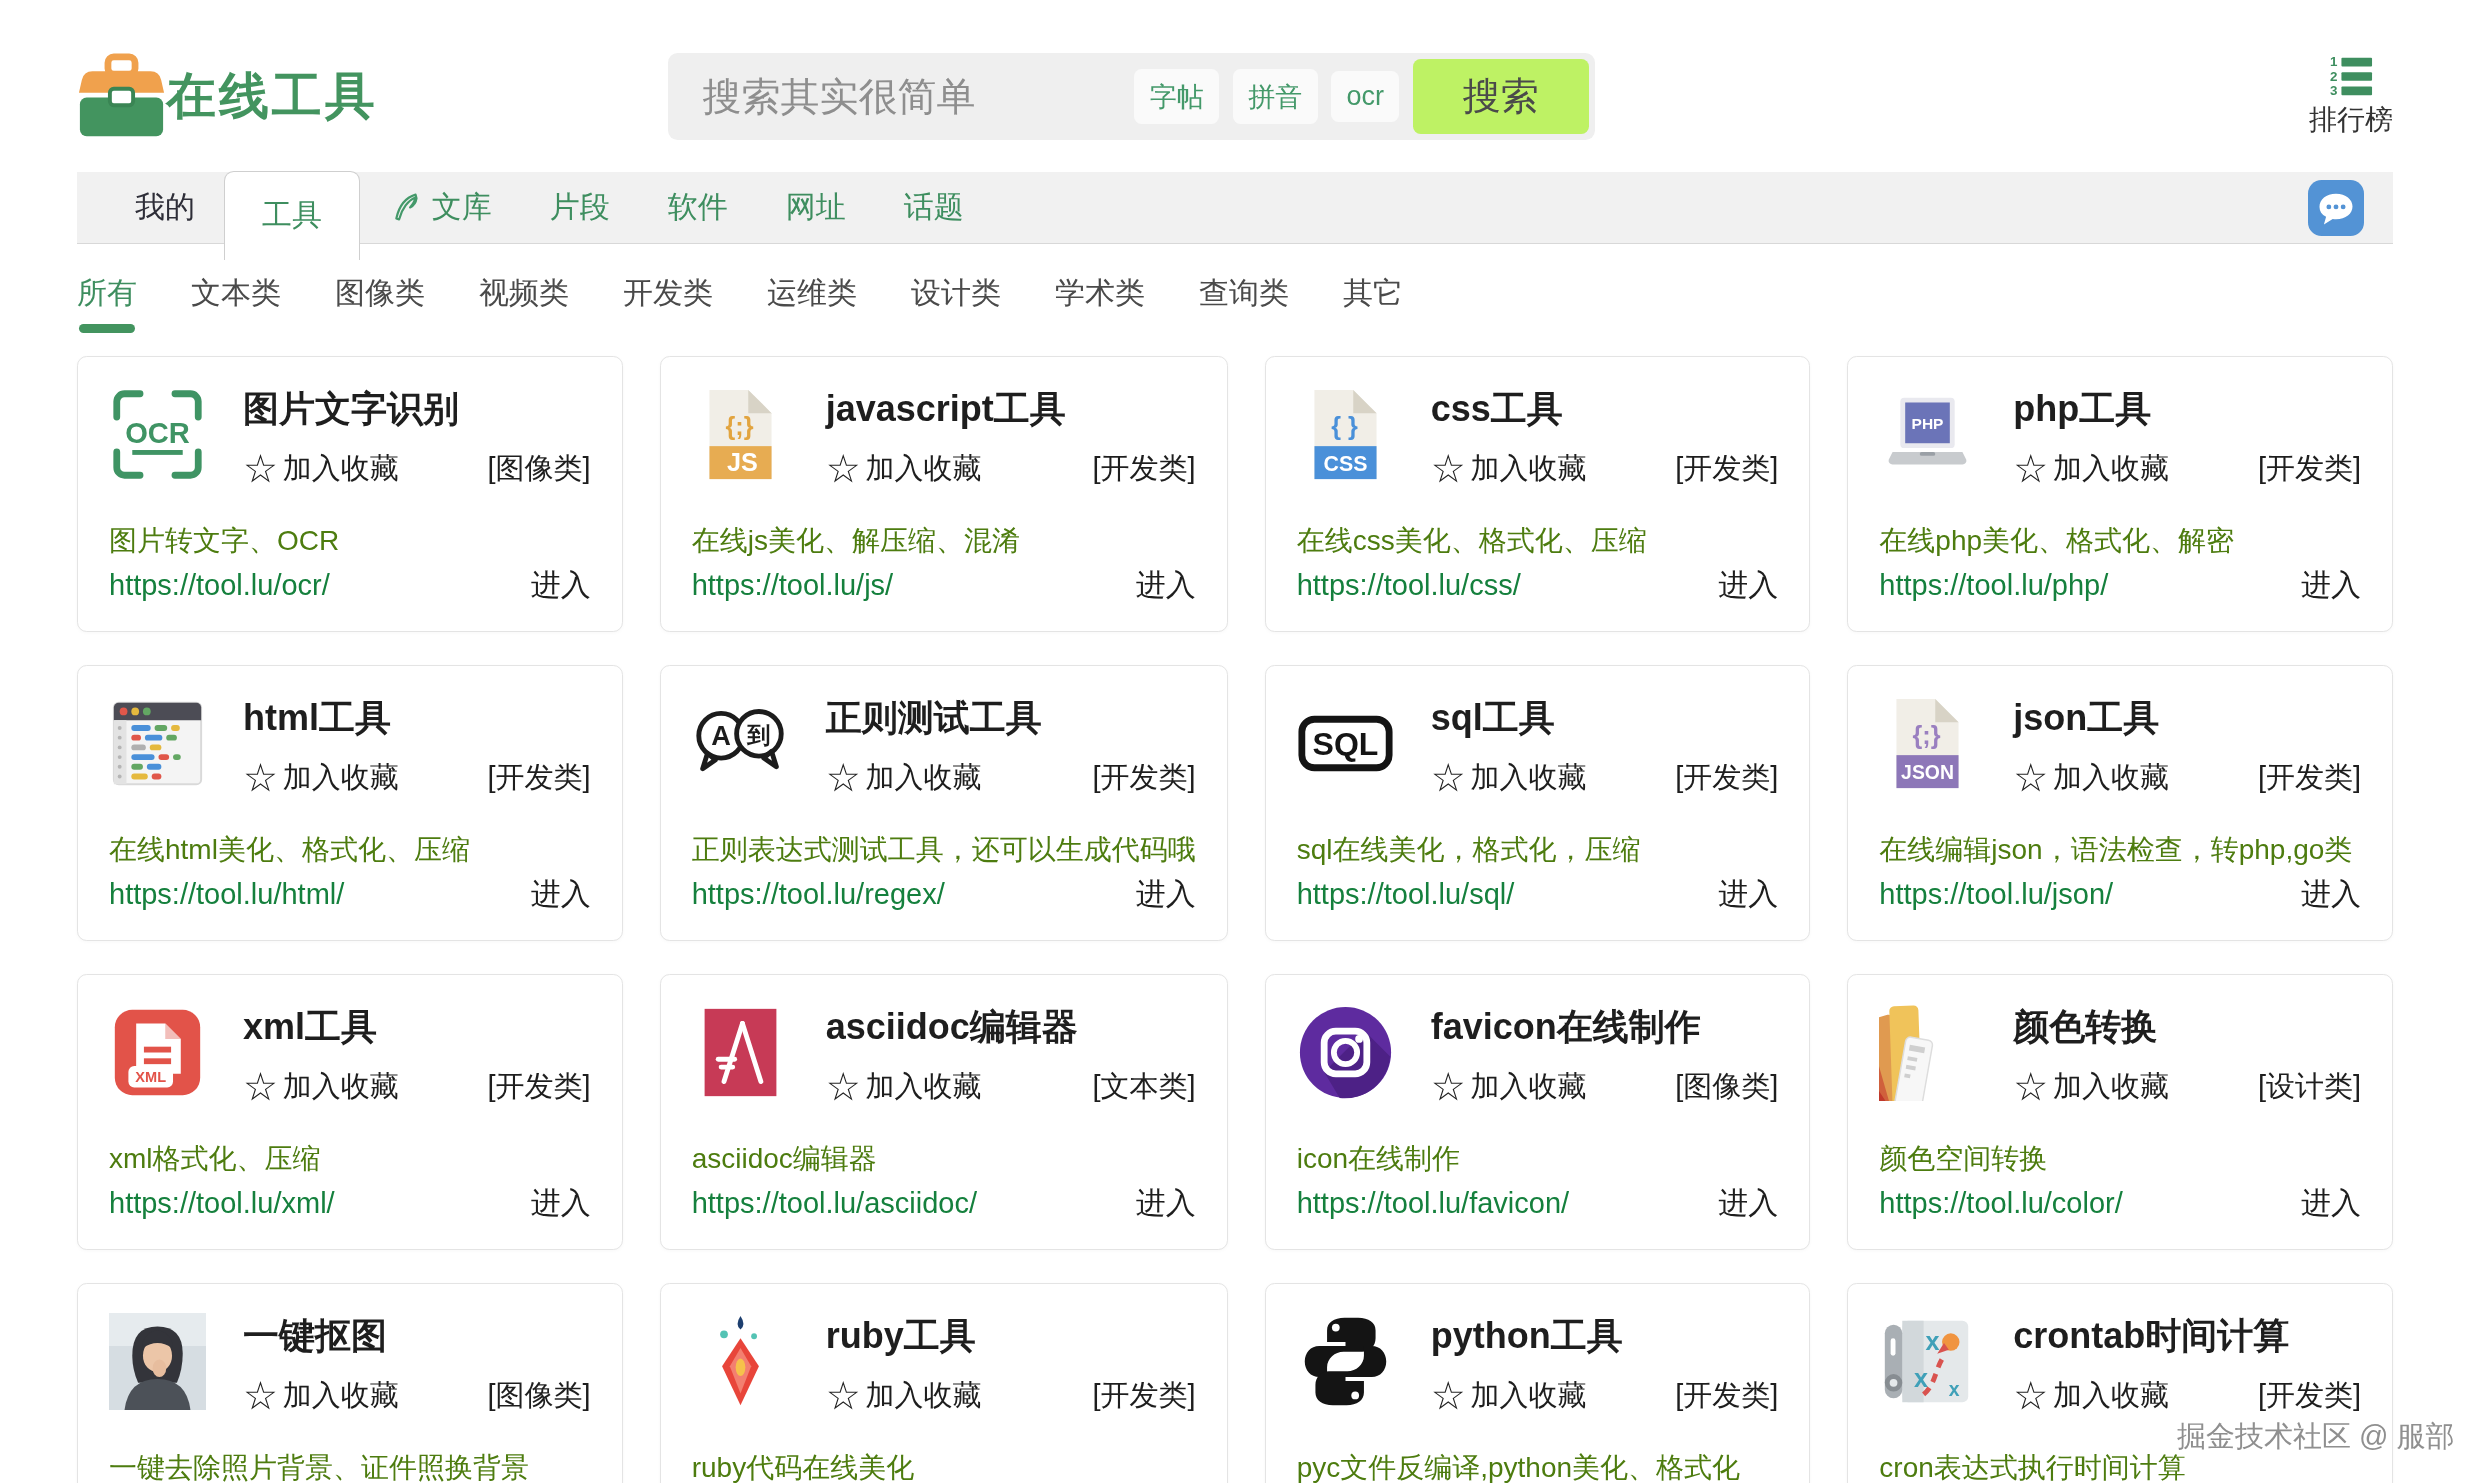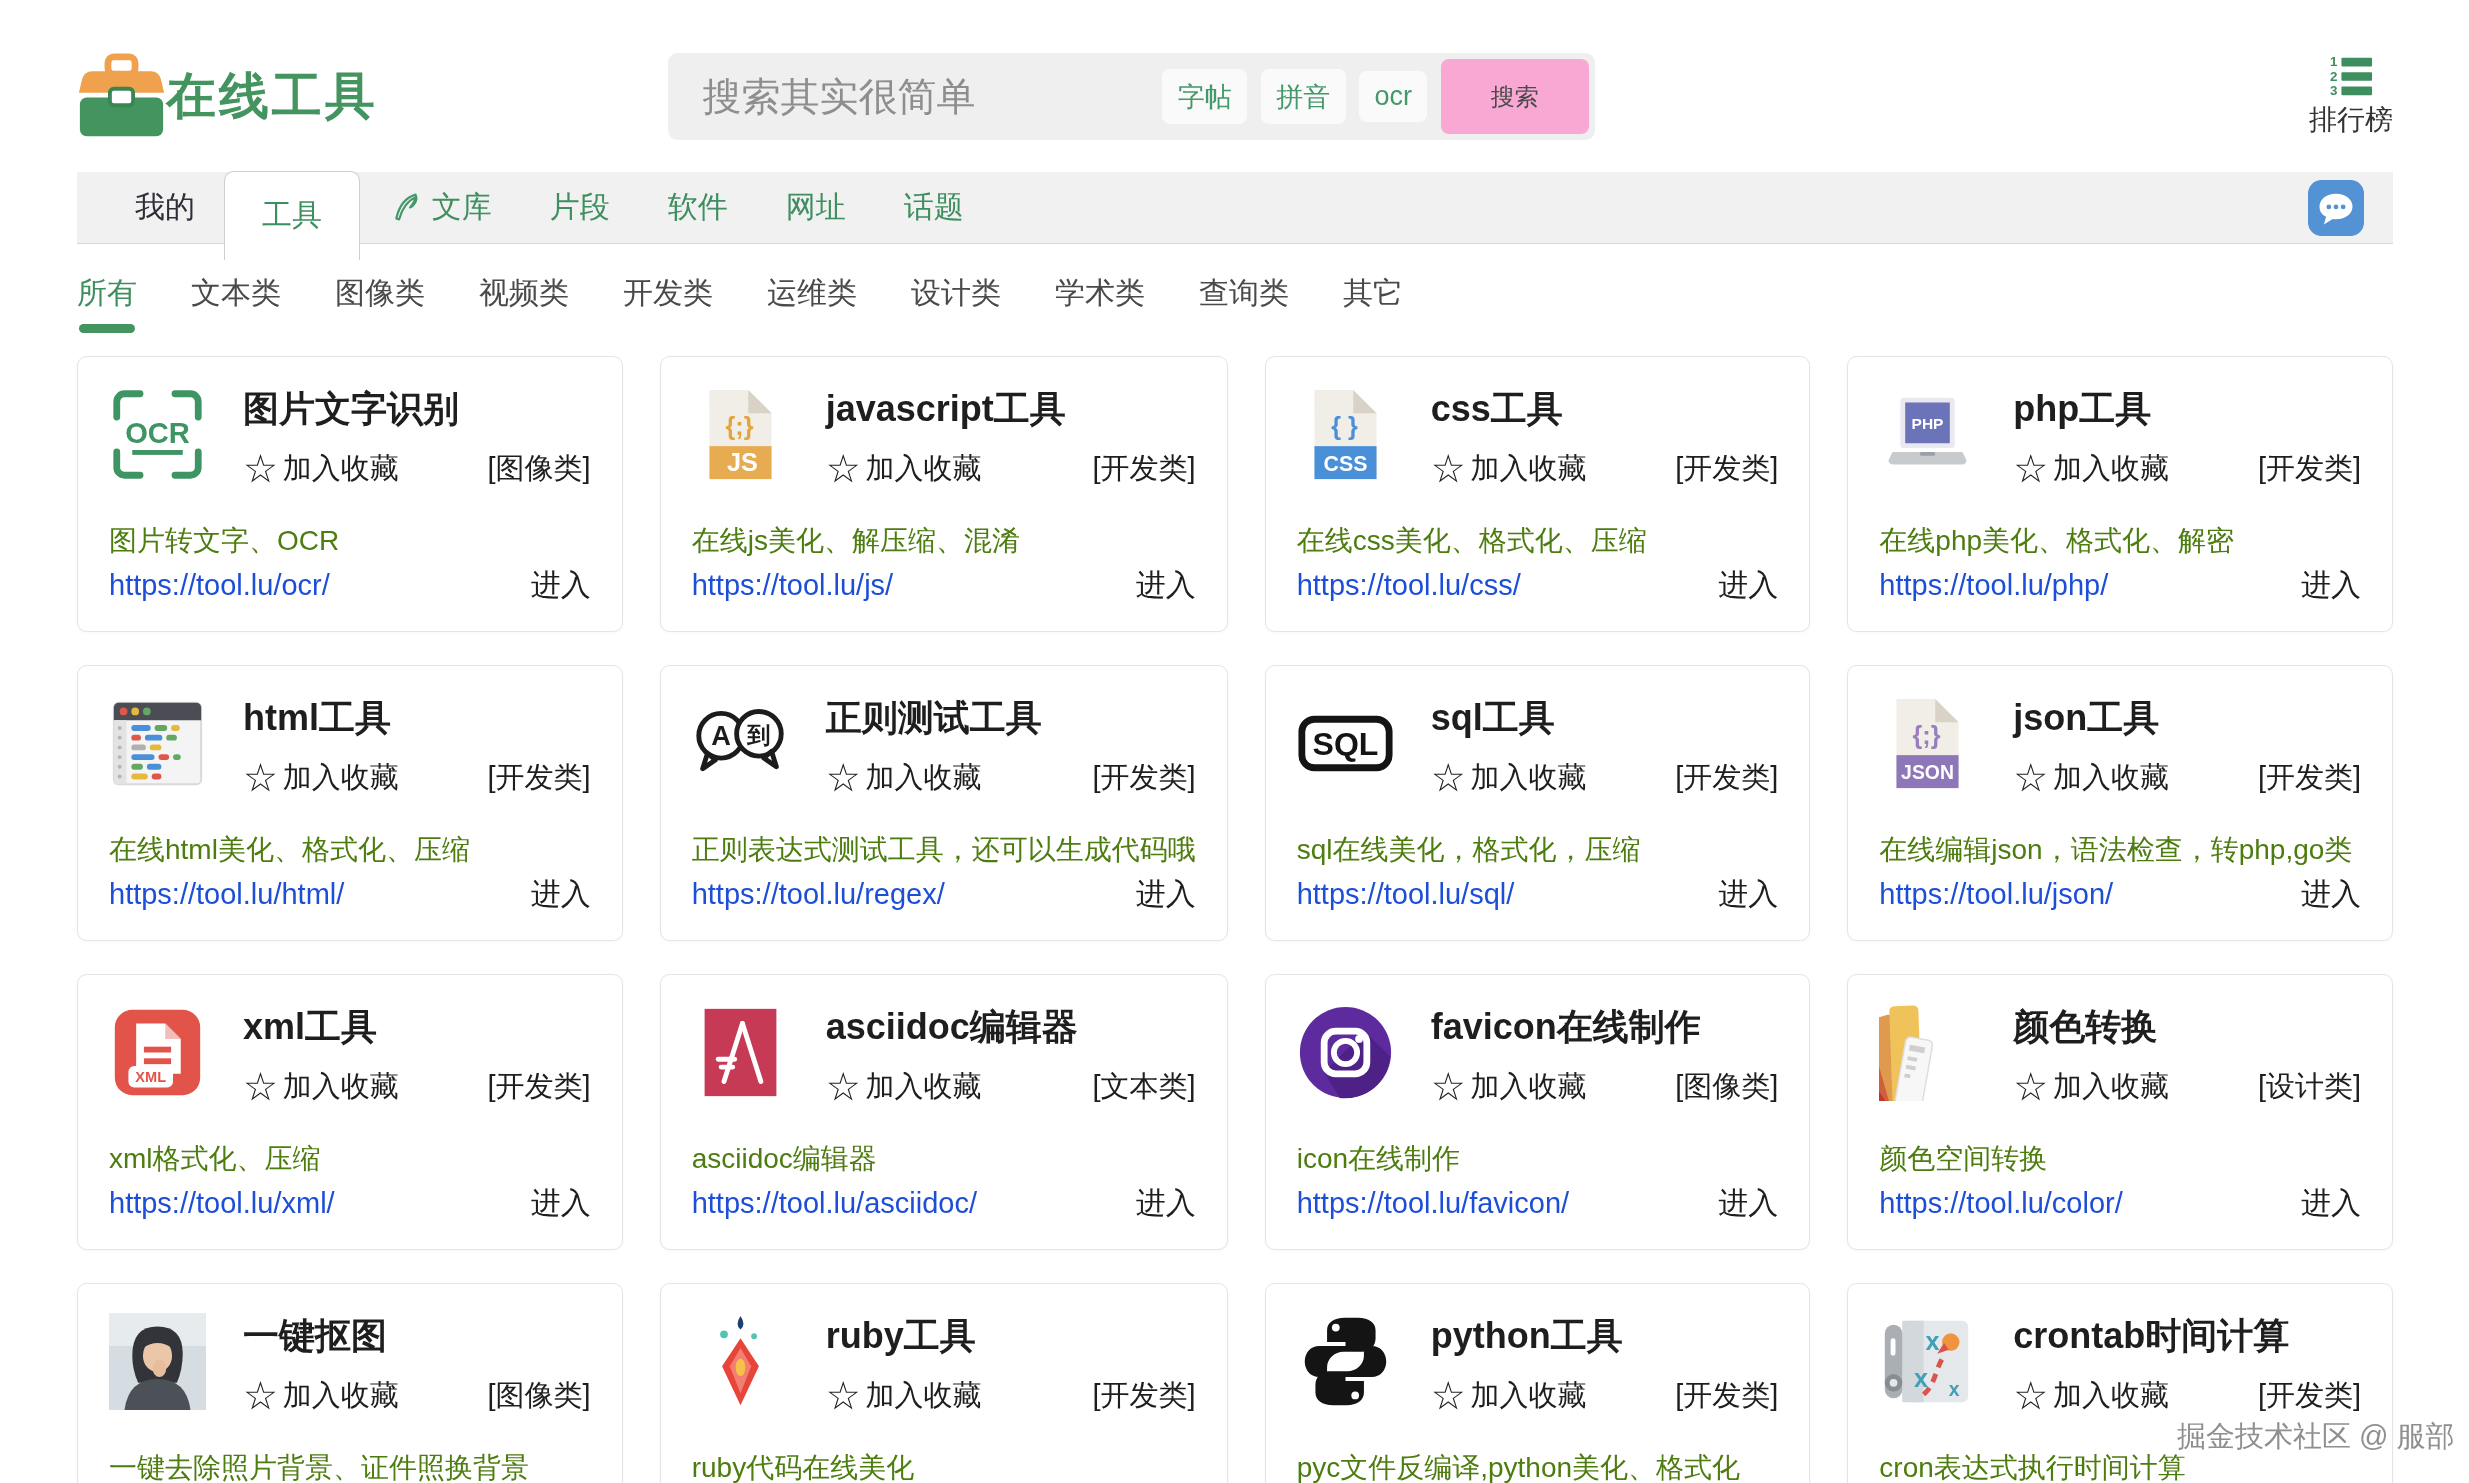--- a/index.html
+++ b/index.html
@@ -9,21 +9,21 @@
   .header{display:flex;align-items:center;padding:50px 77px 0;height:93px}
   .brand{display:flex;align-items:center;cursor:pointer}
   .logo-icon svg{width:89px;height:89px;display:block}
   .brand-title{font-size:50px;font-weight:bold;color:#43945f;letter-spacing:2.9px}
   .search-bar{margin-left:290px;width:927px;height:87px;background:#efefef;border-radius:9.7px;
               display:flex;align-items:center;padding:0 5.8px 0 33px;box-sizing:border-box}
   .search-input{flex:1;background:transparent;border:none;outline:none;font-size:39px;color:#444;min-width:0;font-family:inherit}
   .search-input::placeholder{color:#8e8e8e}
   .search-tags{display:flex;align-items:center}
   .stag{background:#fafafa;color:#44996a;font-size:27px;padding:9.7px 15.4px;border-radius:7.7px;margin-right:13.5px;cursor:pointer;white-space:nowrap}
-  .search-btn{border:none;background:#f9a8d4;border-radius:7.7px;height:75px;padding:0 50px;font-size:24px;color:#4a4a4a;font-family:Liberation Serif, serif;cursor:pointer}
+  .search-btn{border:none;background:#bef264;border-radius:7.7px;height:75px;padding:0 50px;font-size:38px;color:#4a4a4a;font-family:Liberation Serif, serif;cursor:pointer}
   .ranking{margin-left:auto;display:flex;flex-direction:column;align-items:center;gap:3.9px;cursor:pointer}
   .ranking-icon svg{width:44px;height:44px;display:block}
   .ranking-label{font-size:28px;color:#333}
   
   .tabbar{margin:29px 77px 0;height:71px;background:#f1f1f1;border-bottom:1.9px solid #d8d8d8;
           display:flex;align-items:center;padding:0 29px;position:relative}
   .tabs-wrap{display:flex;align-items:center;height:100%;flex:1}
   .tab{display:flex;align-items:center;gap:9.7px;padding:0 29px;font-size:30px;color:#3e8e5f;height:100%;cursor:pointer;white-space:nowrap}
   .tab.dark{color:#2e2e38}
   .tab.active{background:#fff;border:1.9px solid #cfcfcf;border-bottom:none;border-radius:9.7px 9.7px 0 0;
@@ -48,21 +48,21 @@
   .card-head-right{flex:1;min-width:0;padding-top:1.9px}
   .card-title{font-size:36px;font-weight:bold;color:#1e1e1e;line-height:1.15;cursor:pointer;white-space:nowrap}
   .fav-row{display:flex;align-items:center;margin-top:19.3px}
   .fav{display:flex;align-items:center;cursor:pointer}
   .star{font-size:39px;line-height:1;color:#1e1e1e;margin-right:4.8px}
   .star::before{content:"☆"}
   .fav-label{font-size:29px;color:#1e1e1e}
   .card-tag{margin-left:auto;font-size:29px;color:#1e1e1e;cursor:pointer;white-space:nowrap}
   .card-desc{margin-top:33px;font-size:28px;color:#4d7c0f;white-space:nowrap;overflow:hidden}
   .card-footer{position:absolute;left:31px;right:31px;bottom:25px;display:flex;align-items:center}
-  .card-url{flex:1;font-size:29px;color:#1d4ed8;white-space:nowrap;overflow:hidden}
+  .card-url{flex:1;font-size:29px;color:#15803d;white-space:nowrap;overflow:hidden}
   .card-enter{font-size:30px;color:#1e1e1e;cursor:pointer}
   .watermark{position:absolute;right:15.4px;bottom:26px;font-size:29px;color:#8f8f8f}
 </style>
 </head>
 <body>
 
 <div class="header">
   <div class="brand">
     <span class="logo-icon" id="logo-icon">
         <svg viewBox="0 0 92 92">

